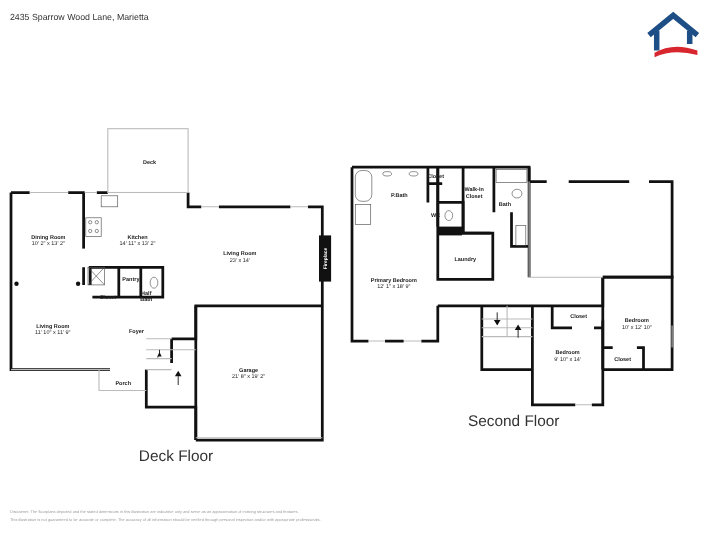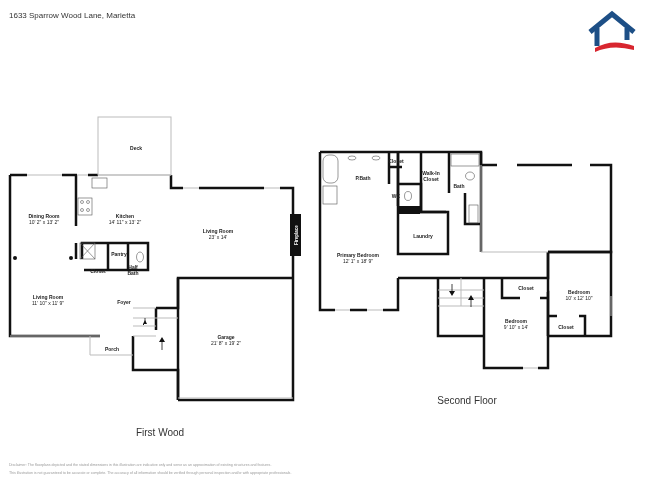--- a/index.html
+++ b/index.html
@@ -3,29 +3,29 @@
 <meta charset="utf-8">
 <style>
   html,body{margin:0;padding:0;background:#fff;}
   body{width:650px;height:488px;position:relative;overflow:hidden;font-family:"Liberation Sans",sans-serif;color:#222;}
   .addr{position:absolute;left:9px;top:11px;font-size:8px;color:#333;}
   .logo{position:absolute;left:500px;top:8px;width:140px;height:48px;}
   .logo-text{position:absolute;left:6px;top:8px;font-family:"DejaVu Sans",sans-serif;font-weight:bold;font-size:30px;color:#1d4f86;letter-spacing:-1px;line-height:32px;}
   svg.plan{position:absolute;left:0;top:0;}
   .lbl{position:absolute;font-size:5px;font-weight:bold;text-align:center;white-space:nowrap;transform:translateX(-50%);line-height:6px;}
   .dim{display:block;font-weight:normal;}
-  .floor-title{position:absolute;font-size:10px;color:#333;transform:translateX(-50%);margin-top:21px;}
+  .floor-title{position:absolute;font-size:14px;color:#333;transform:translateX(-50%);}
   .disc{position:absolute;left:9px;font-size:3.6px;color:#9a9a9a;white-space:nowrap;}
   .fp{position:absolute;left:290px;top:214px;width:11px;height:42px;background:#111;}
   .fp span{position:absolute;left:50%;top:50%;transform:translate(-50%,-50%) rotate(-90deg);color:#fff;font-size:4.5px;font-weight:bold;white-space:nowrap;}
 </style>
 </head>
 <body>
 
-<div class="addr">1633 Sparrow Wood Lane, Marietta</div>
+<div class="addr">2435 Sparrow Wood Lane, Marietta</div>
 
 <div class="logo">
   <svg width="140" height="48" style="position:absolute;left:0;top:0">
     <polyline points="90,24 112,6 134,24" fill="none" stroke="#1d4f86" stroke-width="5"></polyline>
     <polyline points="97,20 97,38" fill="none" stroke="#1d4f86" stroke-width="5"></polyline>
     <polyline points="127,20 127,32" fill="none" stroke="#1d4f86" stroke-width="5"></polyline>
     <path d="M95,40 Q112,30 134,38 L134,42 Q112,36 95,44 Z" fill="#d8262f"></path>
   </svg>
 </div>
 
@@ -113,21 +113,21 @@
 <div class="lbl" style="left:44px;top:213px"><span>Dining Room</span><span class="dim">10' 2" x 13' 2"</span></div>
 <div class="lbl" style="left:125px;top:213px"><span>Kitchen</span><span class="dim">14' 11" x 13' 2"</span></div>
 <div class="lbl" style="left:218px;top:228px"><span>Living Room</span><span class="dim">23' x 14'</span></div>
 <div class="lbl" style="left:119px;top:251px"><span>Pantry</span></div>
 <div class="lbl" style="left:98px;top:268px"><span>Closet</span></div>
 <div class="lbl" style="left:133px;top:264px;width:14px;white-space:normal"><span>Half Bath</span></div>
 <div class="lbl" style="left:48px;top:294px"><span>Living Room</span><span class="dim">11' 10" x 11' 9"</span></div>
 <div class="lbl" style="left:124px;top:299px"><span>Foyer</span></div>
 <div class="lbl" style="left:112px;top:346px"><span>Porch</span></div>
 <div class="lbl" style="left:226px;top:334px"><span>Garage</span><span class="dim">21' 8" x 19' 2"</span></div>
-<div class="floor-title" style="left:160px;top:406px">First Wood</div>
+<div class="floor-title" style="left:160px;top:406px">Deck Floor</div>
 
 <div class="lbl" style="left:363px;top:175px"><span>P.Bath</span></div>
 <div class="lbl" style="left:396px;top:158px"><span>Closet</span></div>
 <div class="lbl" style="left:431px;top:170px;width:22px;white-space:normal"><span>Walk-In Closet</span></div>
 <div class="lbl" style="left:396px;top:193px"><span>WC</span></div>
 <div class="lbl" style="left:459px;top:183px"><span>Bath</span></div>
 <div class="lbl" style="left:423px;top:233px"><span>Laundry</span></div>
 <div class="lbl" style="left:358px;top:252px"><span>Primary Bedroom</span><span class="dim">12' 1" x 18' 9"</span></div>
 <div class="lbl" style="left:526px;top:285px"><span>Closet</span></div>
 <div class="lbl" style="left:516px;top:318px"><span>Bedroom</span><span class="dim">9' 10" x 14'</span></div>

